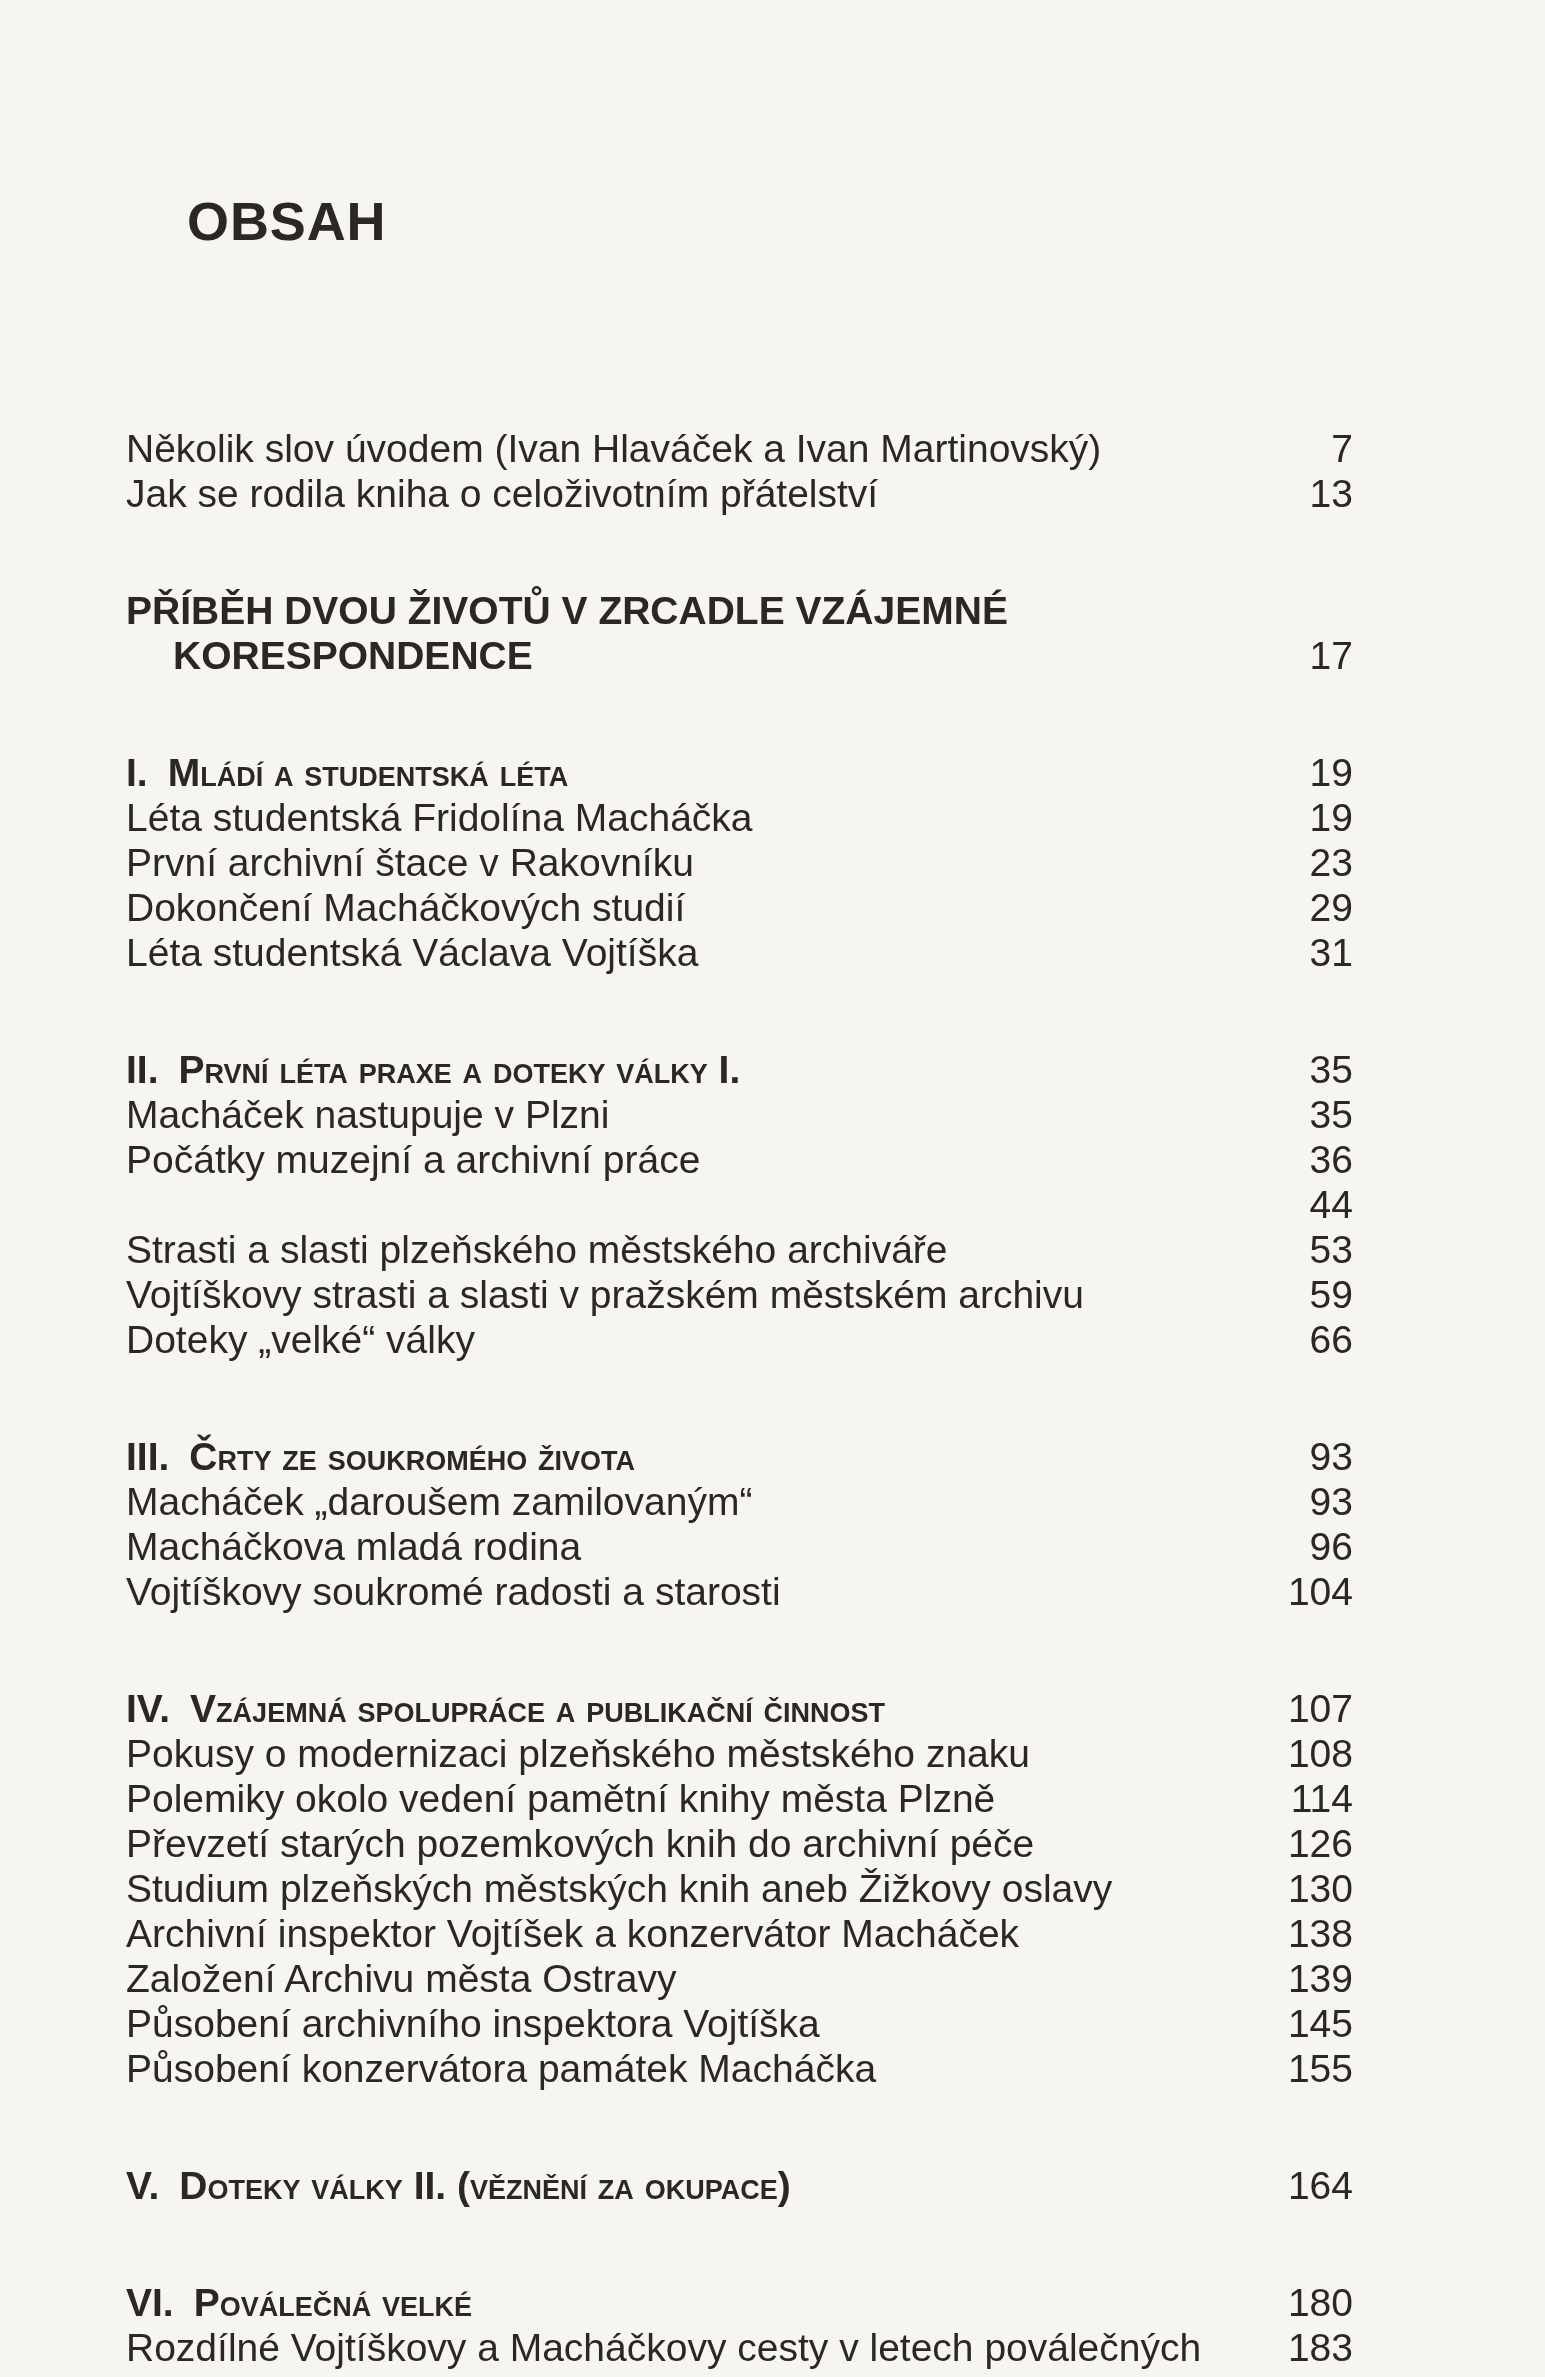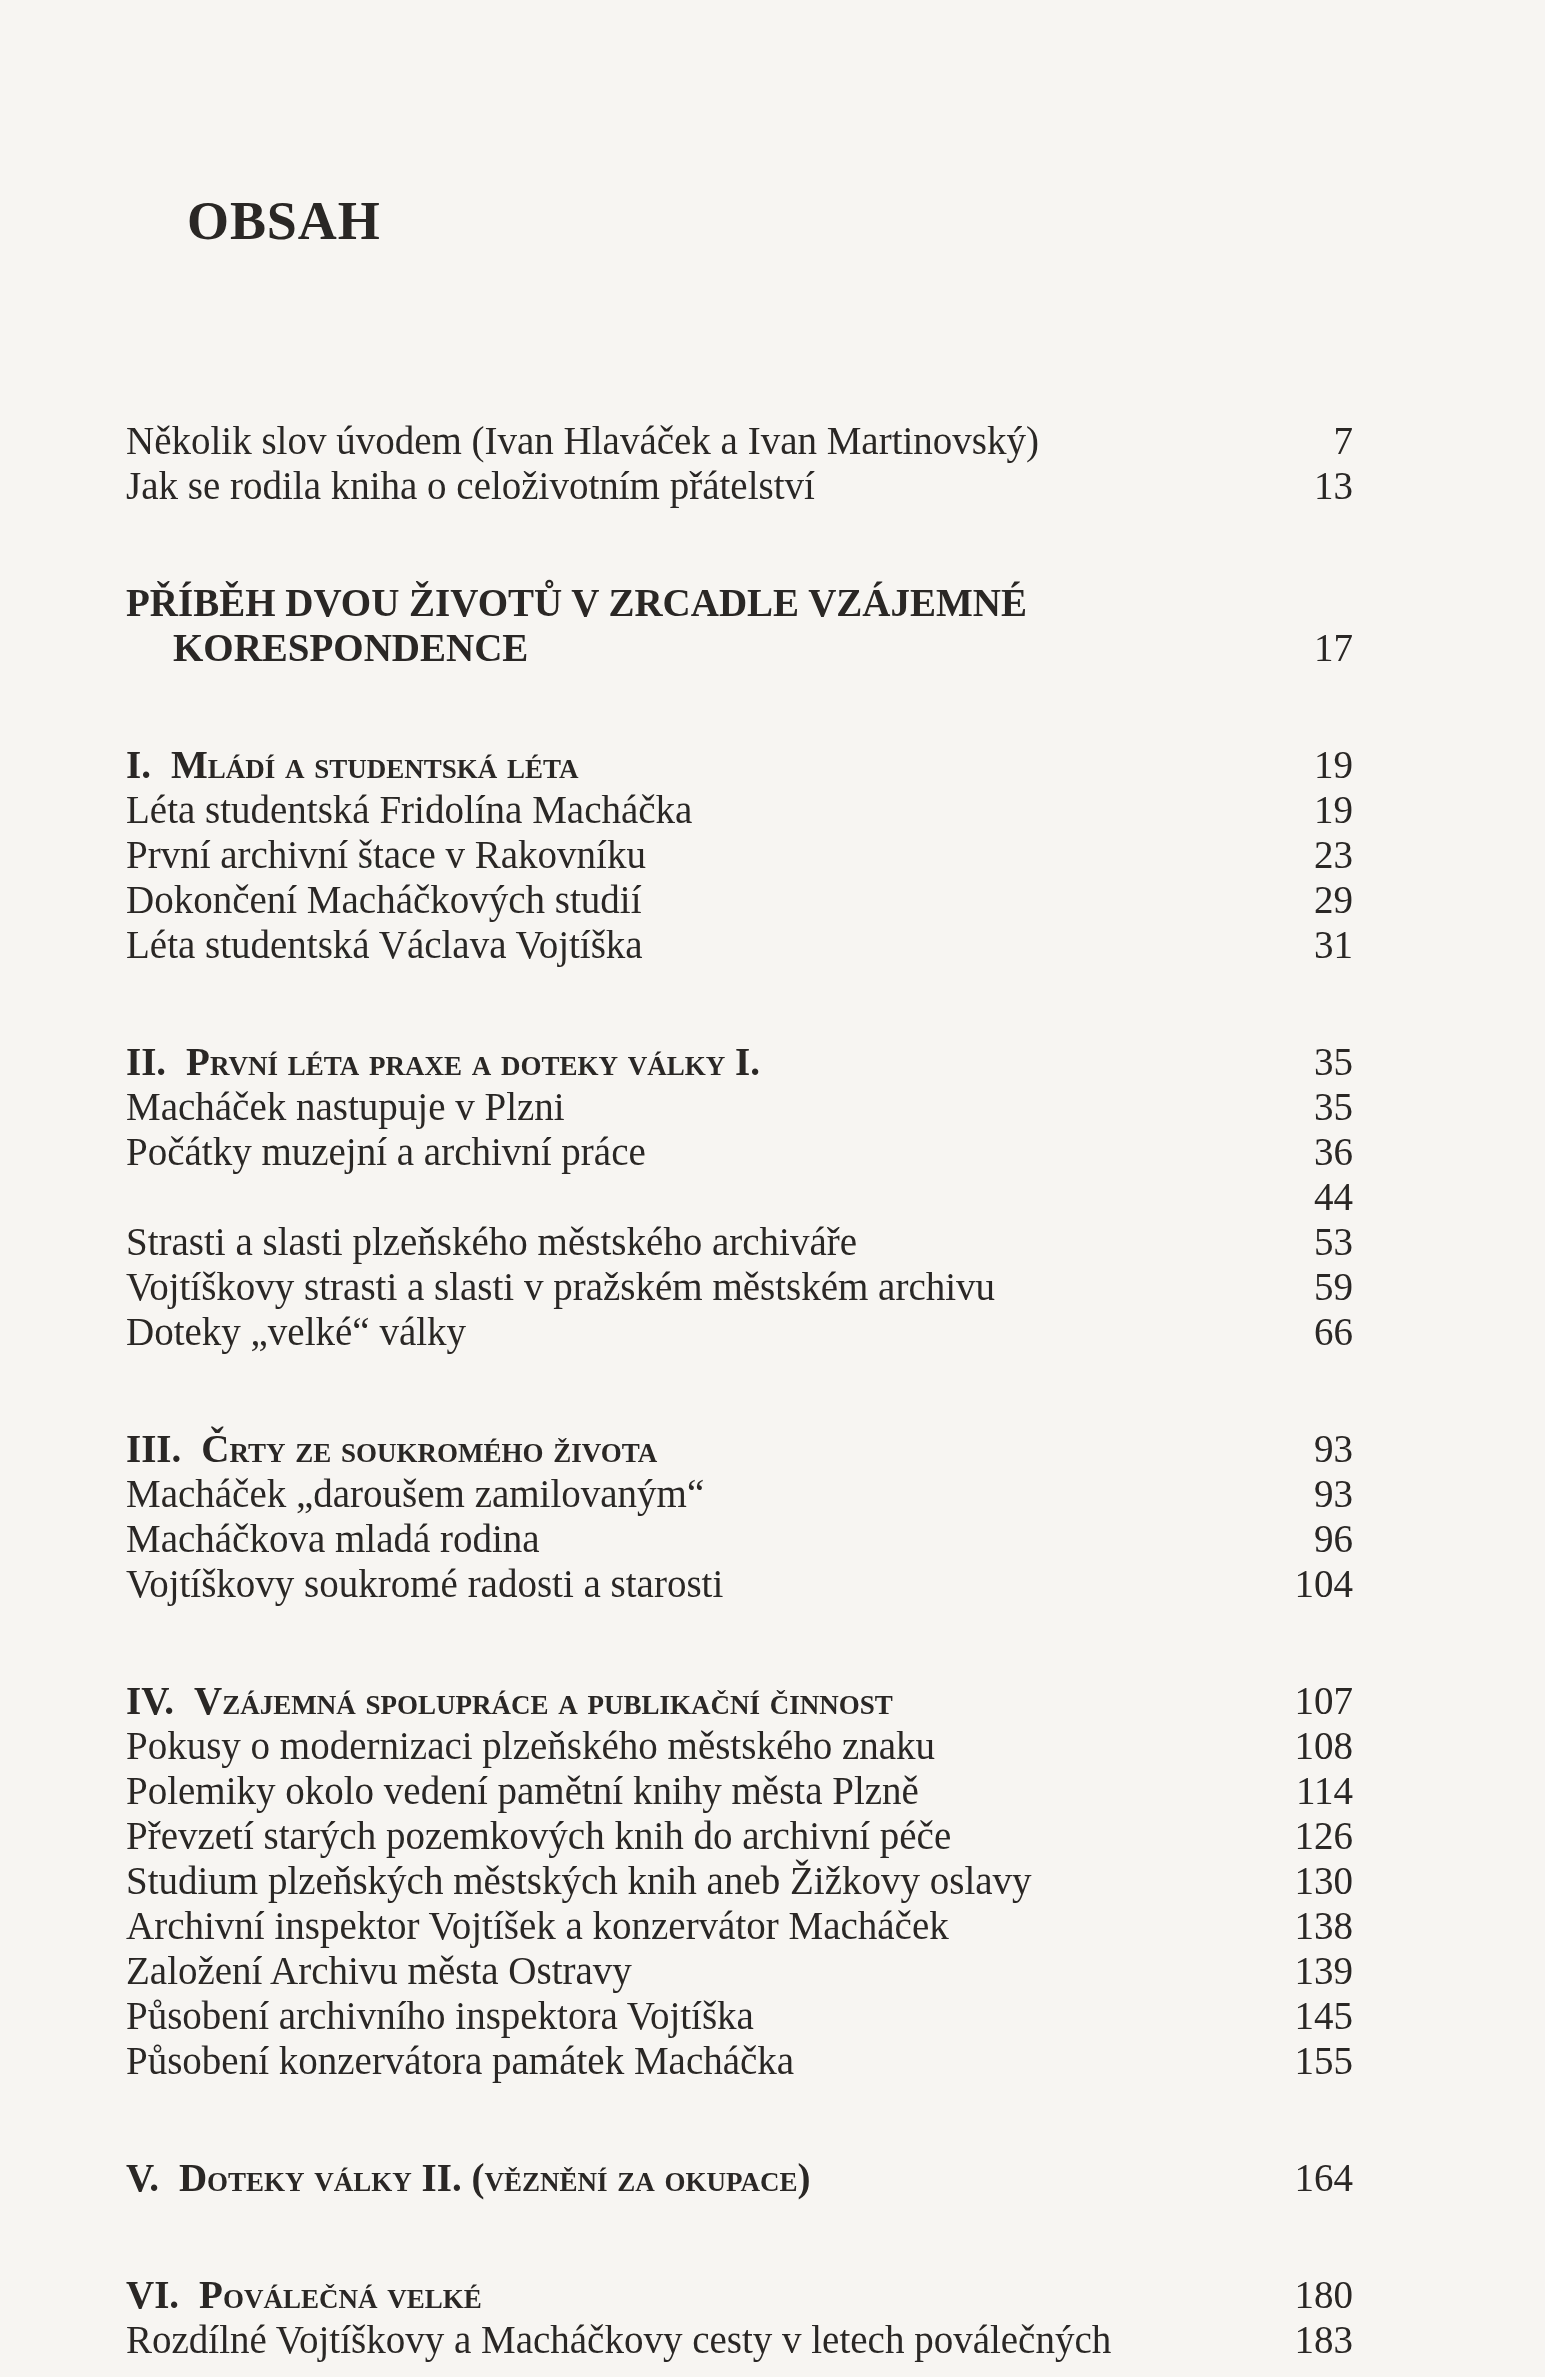--- a/index.html
+++ b/index.html
@@ -1,38 +1,38 @@
 <!DOCTYPE html>
 <html style="font-size:14.3px"><head>
 <meta charset="utf-8">
 <style>
   html,body { margin:0; padding:0; background:#e9e7e3; }
   .page {
     position:relative;
     width:1545px; height:2377px;
     background:#f7f5f2;
     color:#2a2725;
-    font-family:Liberation Serif, serif;
+    font-family:Liberation Sans, sans-serif;
     overflow:hidden;
   }
   .book-title {
     position:absolute;
     left:187px; top:194px;
     font-size:54px; font-weight:bold;
     line-height:1; letter-spacing:0.9px;
     margin:0;
   }
   .toc {
     position:absolute;
     left:126px; top:414px;
     width:1227px;
     font-size:39px; line-height:45px;
   }
   .block { margin-top:72px; }
-  .block:first-child { margin-top:4px; }
+  .block:first-child { margin-top:12px; }
   .row { position:relative; height:45px; white-space:nowrap; }
   .num { position:absolute; right:0; top:0; }
   .caps { font-weight:bold; }
   .indent { display:inline-block; margin-left:47px;text-align:right; }
   .sc { font-variant:small-caps; font-weight:bold; }
   .rn { font-weight:bold; display:inline-block; margin-right:20px; }
 </style>
 </head>
 <body>
 

